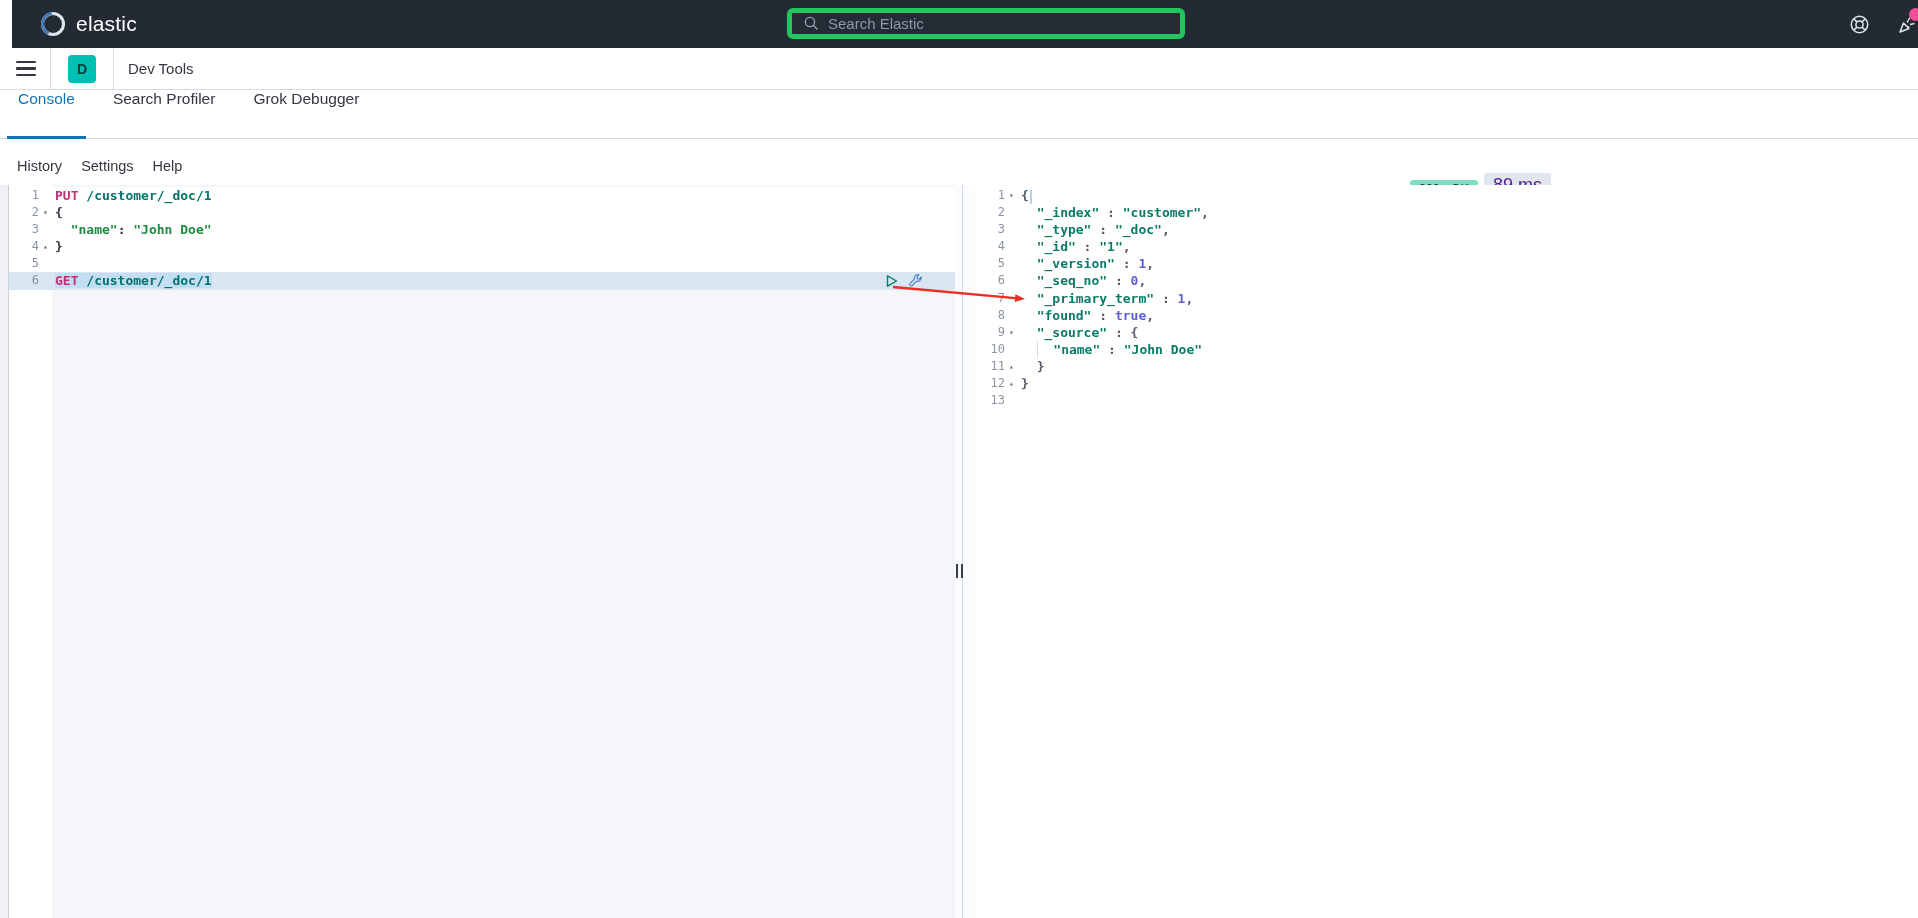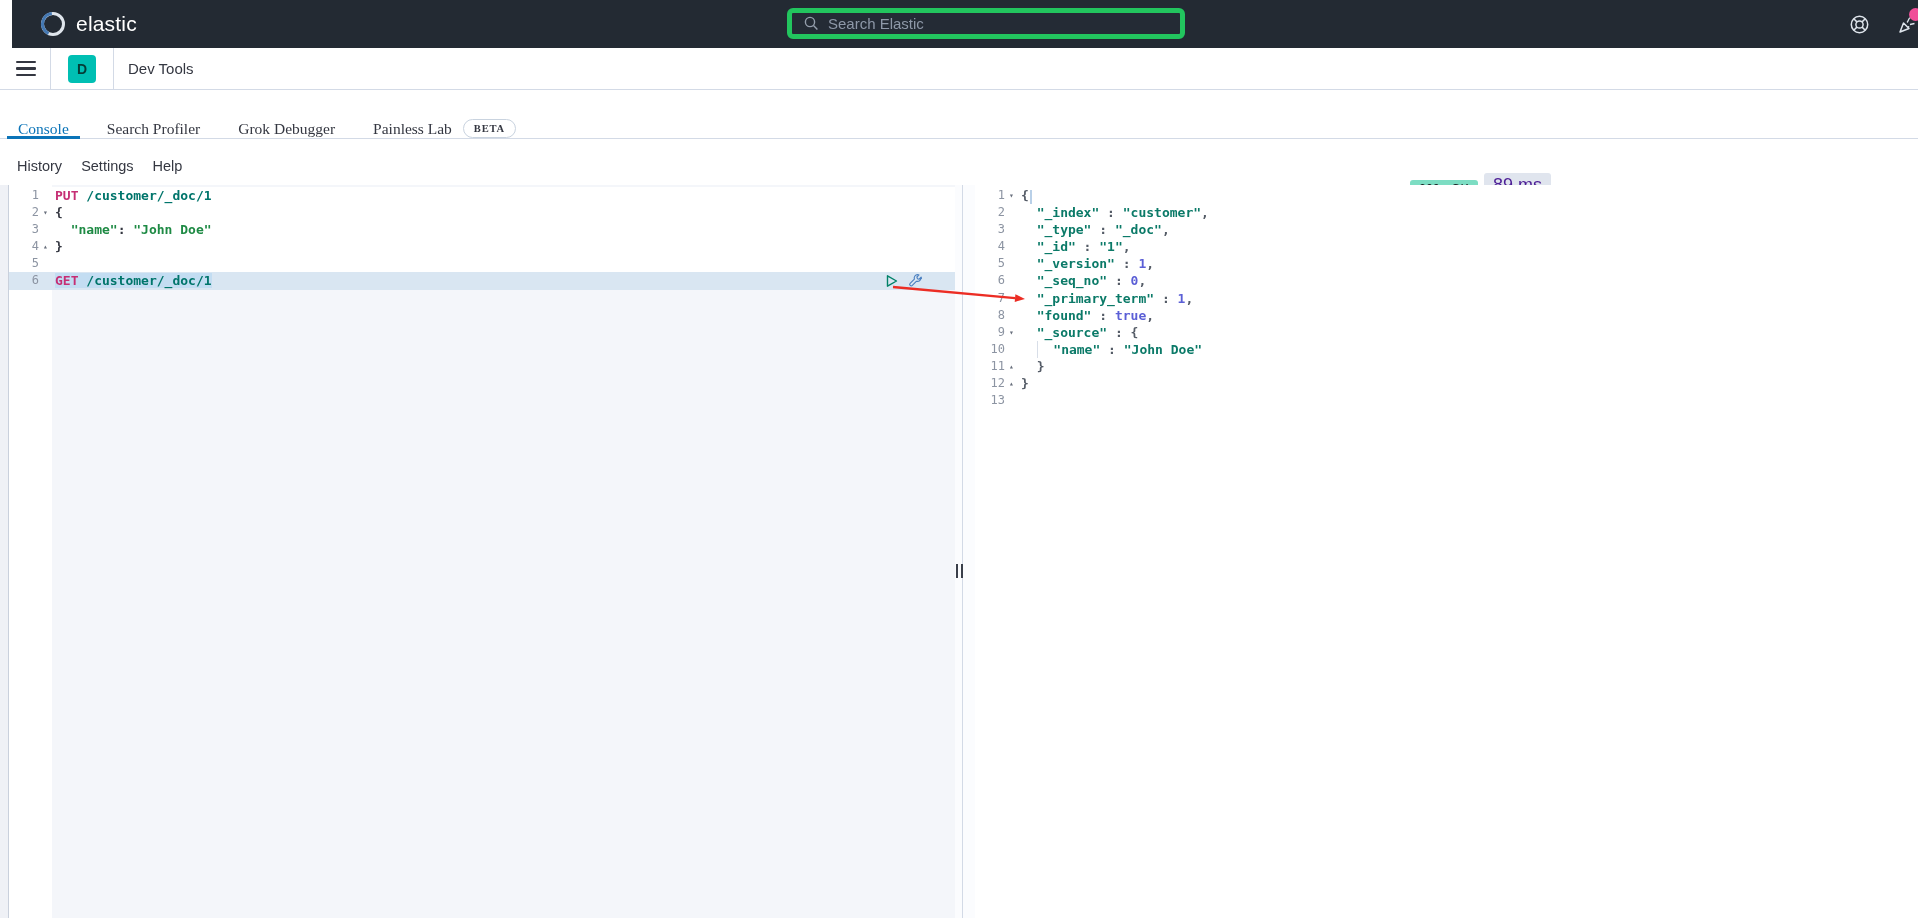--- a/index.html
+++ b/index.html
@@ -32,22 +32,22 @@
   .v-div { width:1px; height:42px; background:var(--c-border_gray,#D3DAE6); margin:0 0; }
   .app-badge { width:28px; height:28px; border-radius:4px; background:var(--c-teal_badge,#00BFB3);
                color:#043D37; font-weight:bold; font-size:14px;
                display:flex; align-items:center; justify-content:center; }
   .crumb { font-size:15px; color:#343741; }
 
   
   .tabsbar { position:absolute; left:0; top:90px; width:1918px; height:49px;
              border-bottom:1px solid var(--c-border_gray,#D3DAE6);
              display:flex; align-items:stretch; padding-left:7px; }
-  .tab { position:relative; display:flex; align-items:flex-end; padding:0 11px; margin-right:16px;
-         font-size:15.5px; color:#343741; cursor:pointer;font-family:Liberation Serif, serif; }
+  .tab { position:relative; display:flex; align-items:flex-start; padding:0 11px; margin-right:16px;
+         font-size:15.5px; color:#343741; cursor:pointer; }
   .tab.active { color:var(--c-accent_blue,#0B74B8); }
   .tab.active::after { content:""; position:absolute; left:0; right:0; bottom:-1px; height:3px;
                        background:var(--c-accent_blue,#0B74B8); }
   .beta-pill { margin-left:11px; padding:3px 10px; border:1px solid #C9D3DF; border-radius:12px;
                font-size:10.5px; font-weight:bold; letter-spacing:.08em; color:#343741; }
 
   
   .toolbar { position:absolute; left:0; top:143px; width:1563px; height:46px;
              border-bottom:1px solid var(--c-border_gray,#D3DAE6);
              display:flex; align-items:center; padding:0 12px 0 17px; }
@@ -163,24 +163,20 @@
 <div class="tabsbar" id="tabs-container">
     <div class="tab active">
       <span>Console</span>
     </div>
     <div class="tab">
       <span>Search Profiler</span>
     </div>
     <div class="tab">
       <span>Grok Debugger</span>
     </div>
-    <div class="tab">
-      <span>Painless Lab</span>
-      <span class="beta-pill">BETA</span>
-    </div>
   </div>
 
 <div class="toolbar">
   <span id="toolbar-links"><span class="tool-link">History</span><span class="tool-link">Settings</span><span class="tool-link">Help</span></span>
   <span class="toolbar-right">
     <span class="status-badge">200 - OK</span>
     <span class="time-badge">89 ms</span>
   </span>
 </div>
 

